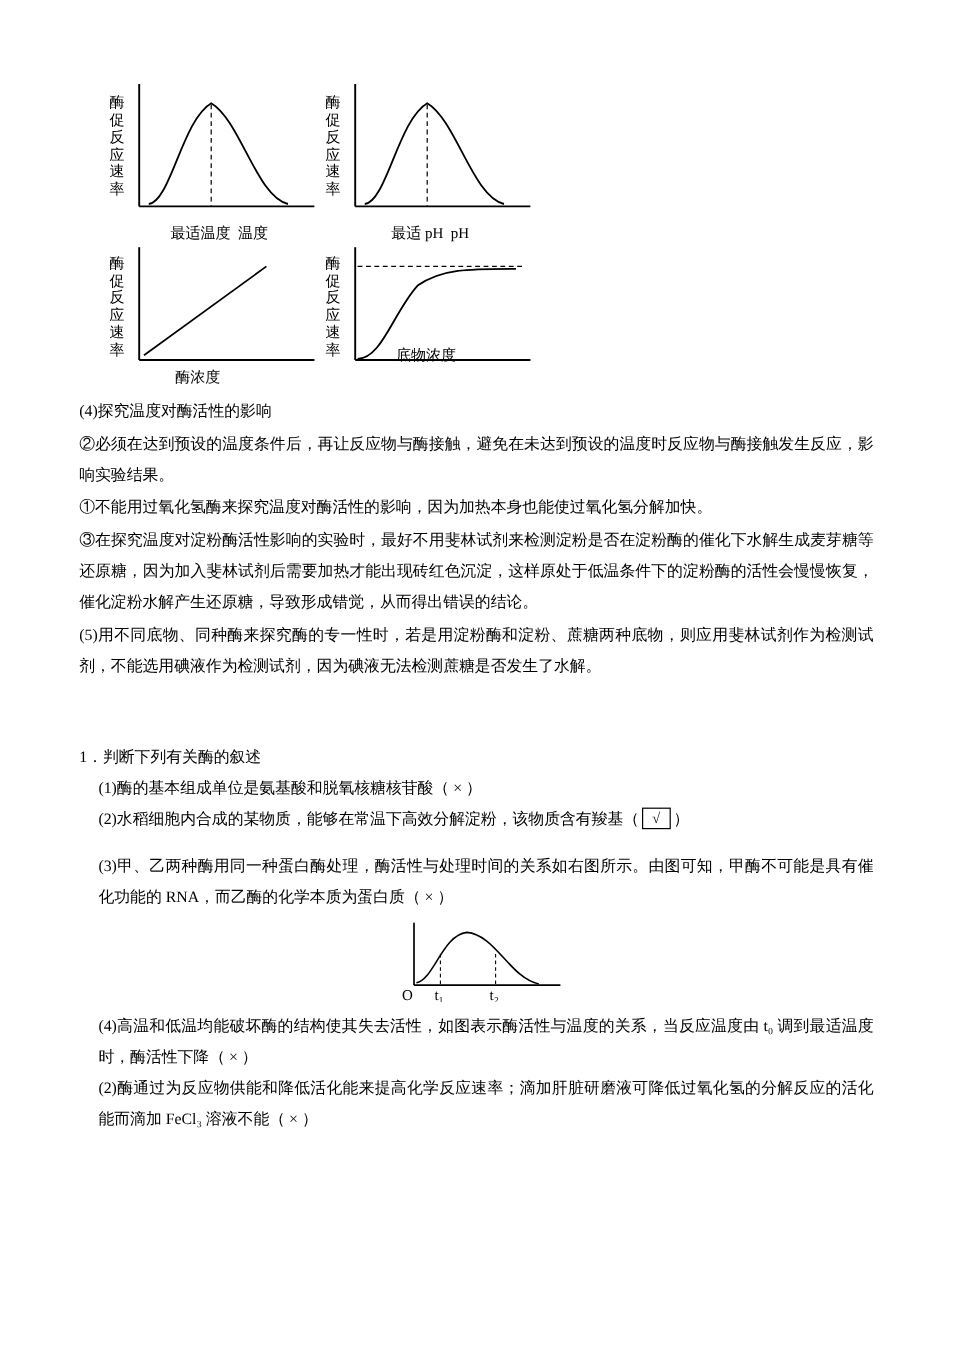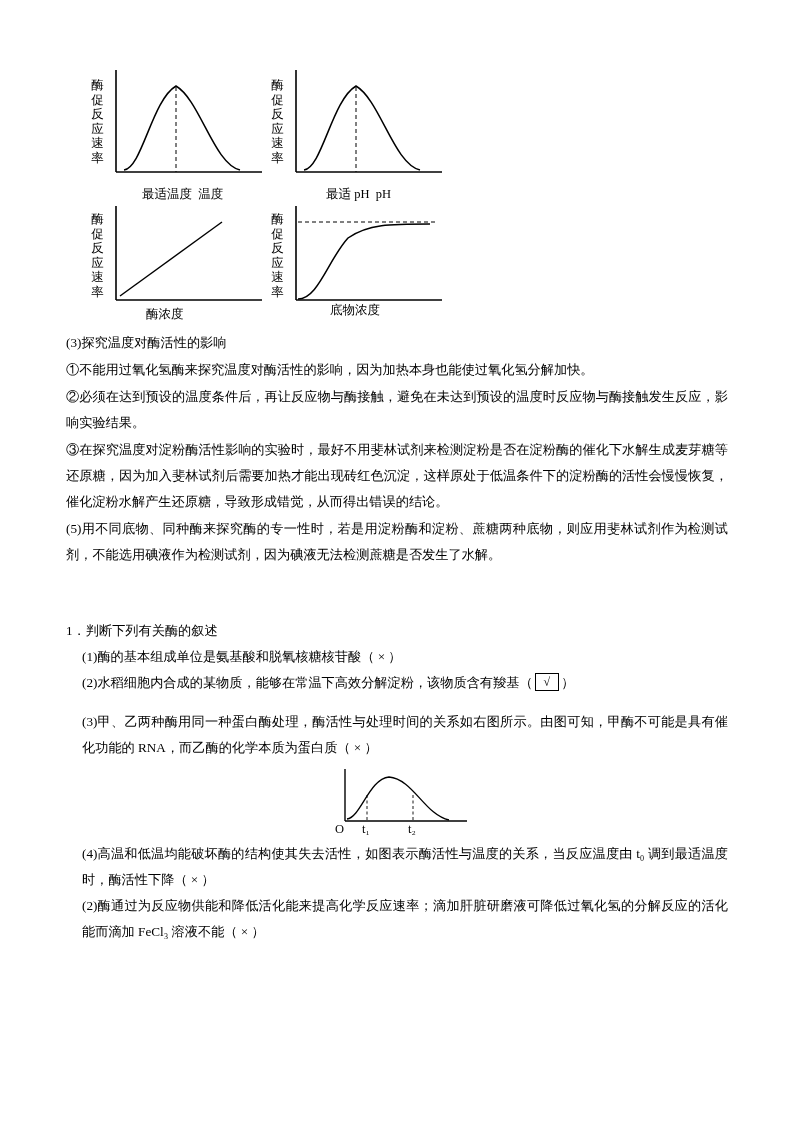--- a/index.html
+++ b/index.html
@@ -161,29 +161,29 @@
           <span>应</span>
           <span>速</span>
           <span>率</span>
       </div>
       <svg width="180" height="120" viewBox="0 0 180 120">
         <line x1="26" y1="6" x2="26" y2="100" stroke="#000" stroke-width="1.6"></line>
         <line x1="26" y1="100" x2="172" y2="100" stroke="#000" stroke-width="1.6"></line>
         <line x1="28" y1="22" x2="166" y2="22" stroke="#000" stroke-width="1" stroke-dasharray="4,3"></line>
         <path d="M28,99 C48,99 58,60 78,38 C98,24 120,24 160,24" fill="none" stroke="#000" stroke-width="1.5"></path>
       </svg>
-      <div class="xlab" style="left:60px; top:102px;font-family:Liberation Mono, monospace;"><span>底物浓度</span></div>
+      <div class="xlab" style="left:60px; top:88px;font-family:Liberation Mono, monospace;"><span>底物浓度</span></div>
     </div>
 
   </div>
 
   <div class="body-text">
-    <div class="p">(3)探究温度对酶活性的影响</div>
+    <div class="p">(4)探究温度对酶活性的影响</div>
+    <div class="p">②必须在达到预设的温度条件后，再让反应物与酶接触，避免在未达到预设的温度时反应物与酶接触发生反应，影响实验结果。</div>
     <div class="p">①不能用过氧化氢酶来探究温度对酶活性的影响，因为加热本身也能使过氧化氢分解加快。</div>
-    <div class="p">②必须在达到预设的温度条件后，再让反应物与酶接触，避免在未达到预设的温度时反应物与酶接触发生反应，影响实验结果。</div>
     <div class="p">③在探究温度对淀粉酶活性影响的实验时，最好不用斐林试剂来检测淀粉是否在淀粉酶的催化下水解生成麦芽糖等还原糖，因为加入斐林试剂后需要加热才能出现砖红色沉淀，这样原处于低温条件下的淀粉酶的活性会慢慢恢复，催化淀粉水解产生还原糖，导致形成错觉，从而得出错误的结论。</div>
     <div class="p">(5)用不同底物、同种酶来探究酶的专一性时，若是用淀粉酶和淀粉、蔗糖两种底物，则应用斐林试剂作为检测试剂，不能选用碘液作为检测试剂，因为碘液无法检测蔗糖是否发生了水解。</div>
   </div>
 
   <div class="gap-lg"></div>
 
   <div class="q-head">
     <span>1．</span><span>判断下列有关酶的叙述</span>
   </div>
 

